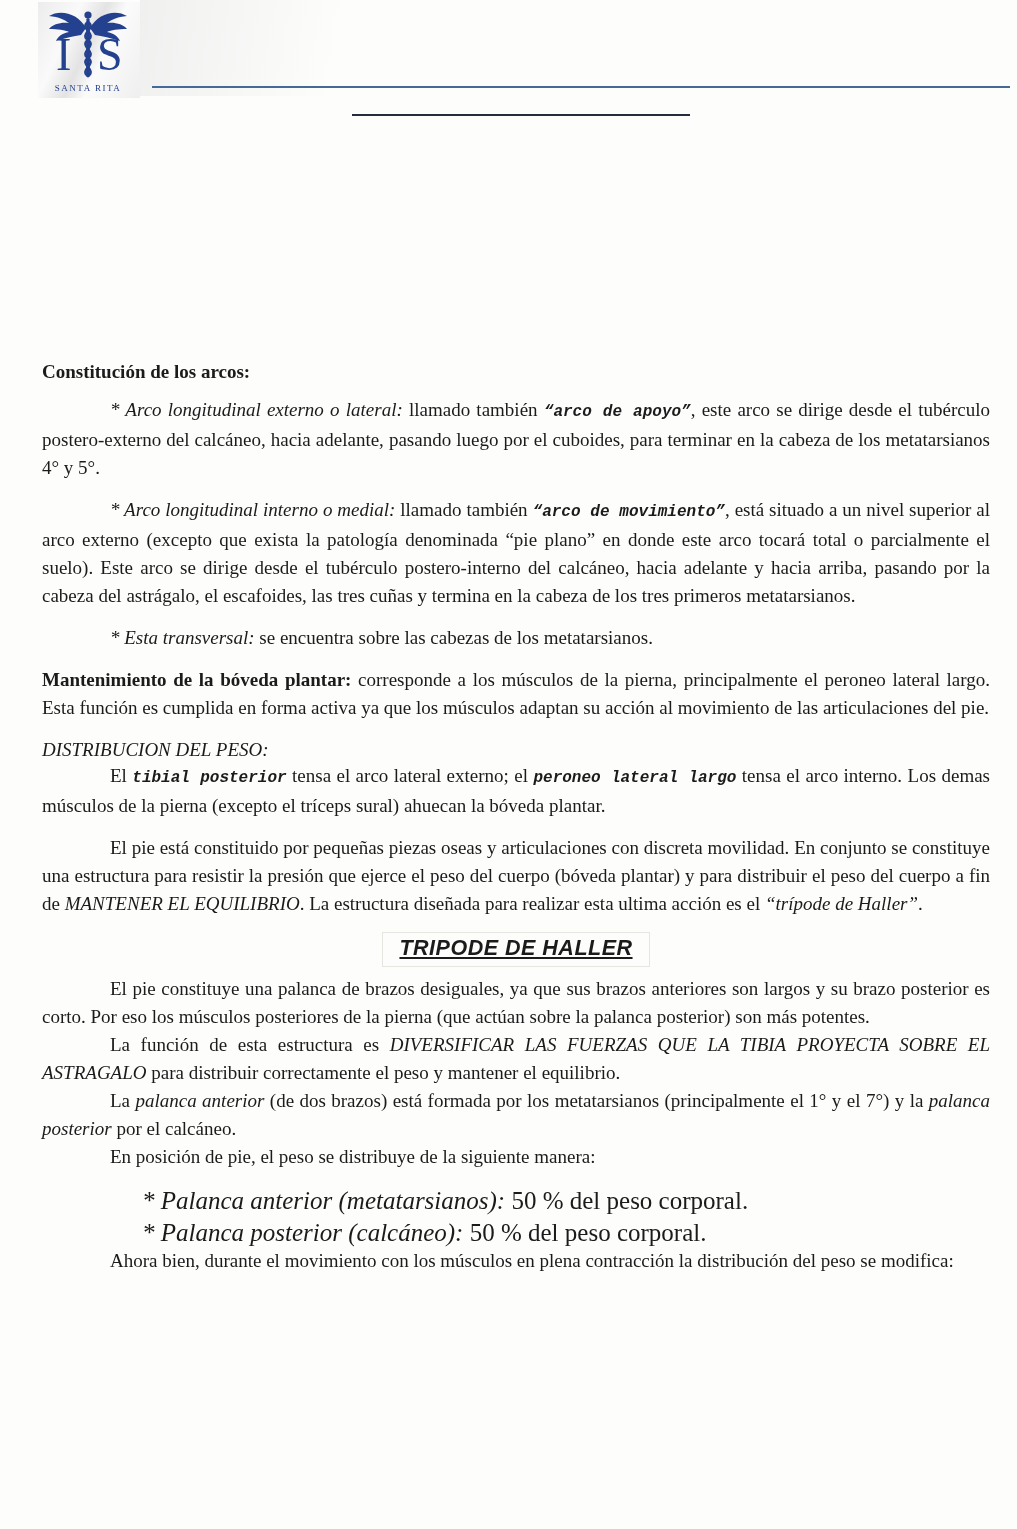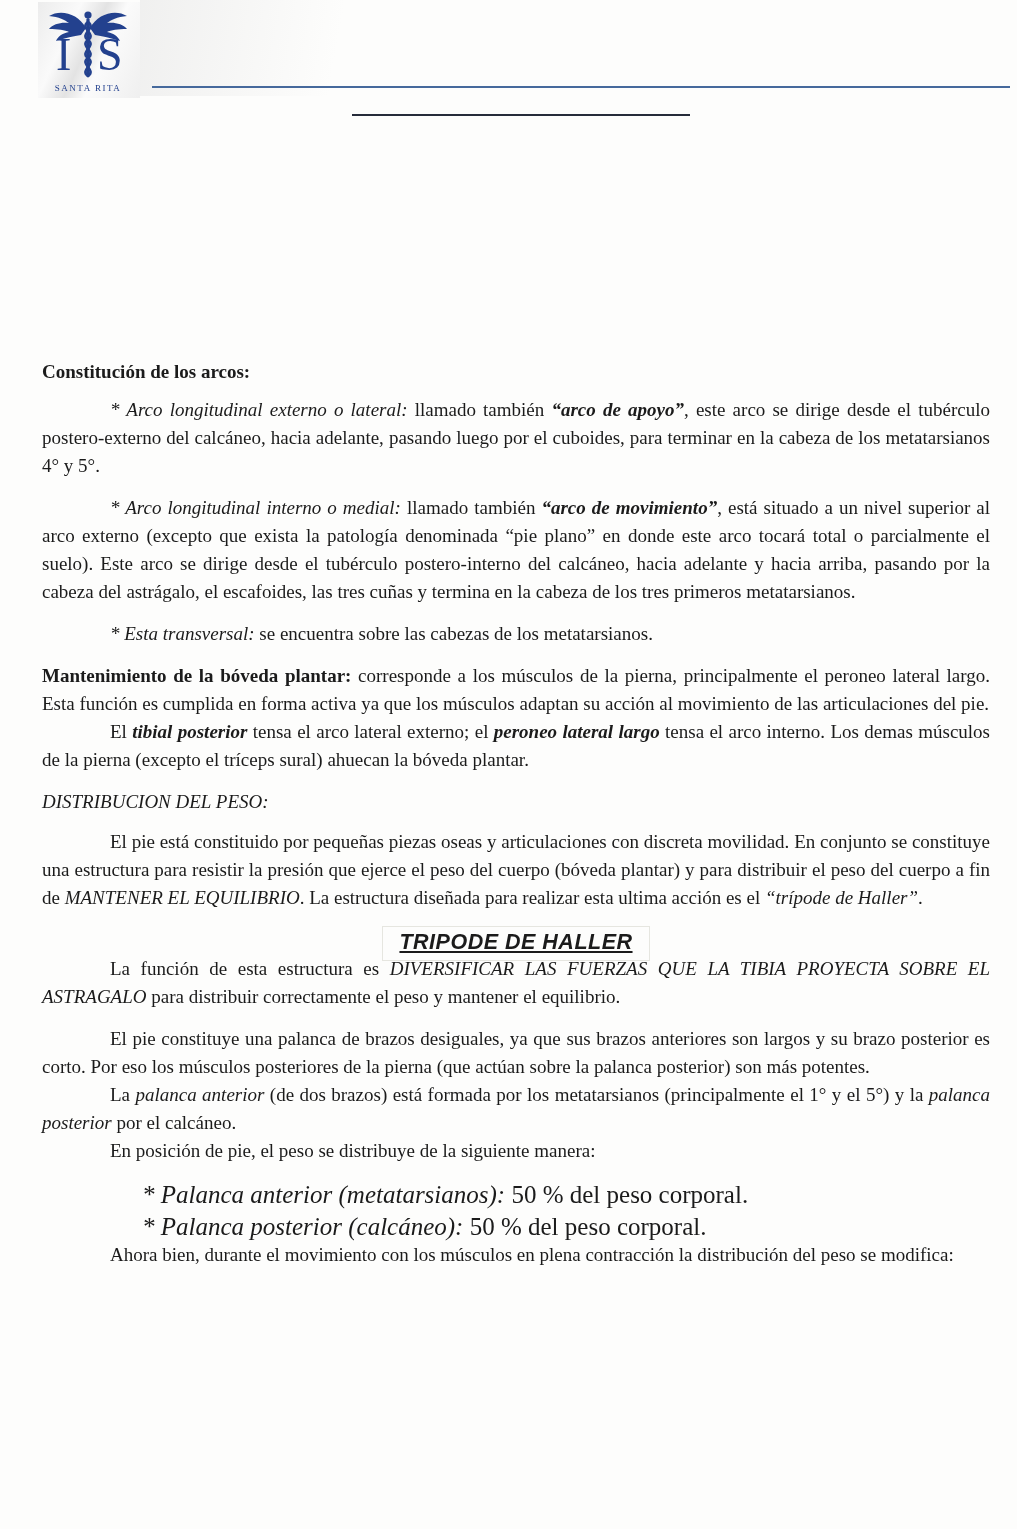--- a/index.html
+++ b/index.html
@@ -25,22 +25,22 @@
 
   .content { position:absolute; left:42px; top:358px; width:948px; }
 
   .block { margin:0 0 14px; }
   p.block { text-align:justify; font-size:19px; line-height:28px; }
   .ind { text-indent:68px; }
   .tight { margin-top:-14px; }
   .i  { font-style:italic; }
   .bi { font-weight:bold; }
   .bis {
-    font-family:Liberation Serif, serif;
-    font-weight:bold; font-style:italic; font-size:19px;
+    font-family:Liberation Mono, monospace;
+    font-weight:bold; font-style:italic; font-size:16px;
   }
   .h1 { font-size:20px; line-height:28px; margin-bottom:10px; }
   .h2 { font-size:20px; line-height:28px; margin-bottom:12px; font-style:italic; }
   .hc { text-align:center; margin:0 0 8px; }
   .hc .hcbox {
     display:inline-block;
     font-family:"Liberation Sans","DejaVu Sans",sans-serif;
     font-weight:bold; font-style:italic; font-size:21.5px; letter-spacing:.5px;
     text-decoration:underline;
     border:1px solid #e6e6e0; padding:3px 16px 5px;
@@ -77,27 +77,27 @@
   <div class="rule rule-long"></div>
   <div class="rule rule-short"></div>
 </header>
 
 <main class="content">
     <p class="block h1"><span class="bi">Constitución de los arcos:</span></p>
     <p class="block p ind"><span class="i">* Arco longitudinal externo o lateral:</span><span> llamado también </span><span class="bis">“arco de apoyo”</span><span>, este arco se dirige desde el tubérculo postero-externo del calcáneo, hacia adelante, pasando luego por el cuboides, para terminar en la cabeza de los metatarsianos 4° y 5°.</span></p>
     <p class="block p ind"><span class="i">* Arco longitudinal interno o medial:</span><span> llamado también </span><span class="bis">“arco de movimiento”</span><span>, está situado a un nivel superior al arco externo (excepto que exista la patología denominada “pie plano” en donde este arco tocará total o parcialmente el suelo). Este arco se dirige desde el tubérculo postero-interno del calcáneo, hacia adelante y hacia arriba, pasando por la cabeza del astrágalo, el escafoides, las tres cuñas y termina en la cabeza de los tres primeros metatarsianos.</span></p>
     <p class="block p ind"><span class="i">* Esta transversal:</span><span> se encuentra sobre las cabezas de los metatarsianos.</span></p>
     <p class="block p"><span class="bi">Mantenimiento de la bóveda plantar:</span><span> corresponde a los músculos de la pierna, principalmente el peroneo lateral largo. Esta función es cumplida en forma activa ya que los músculos adaptan su acción al movimiento de las articulaciones del pie.</span></p>
+    <p class="block h2"><span>DISTRIBUCION DEL PESO:</span></p>
     <p class="block p ind tight"><span>El </span><span class="bis">tibial posterior</span><span> tensa el arco lateral externo; el </span><span class="bis">peroneo lateral largo</span><span> tensa el arco interno. Los demas músculos de la pierna (excepto el tríceps sural) ahuecan la bóveda plantar.</span></p>
-    <p class="block h2"><span>DISTRIBUCION DEL PESO:</span></p>
     <p class="block p ind"><span>El pie está constituido por pequeñas piezas oseas y articulaciones con discreta movilidad. En conjunto se constituye una estructura para resistir la presión que ejerce el peso del cuerpo (bóveda plantar) y para distribuir el peso del cuerpo a fin de </span><span class="i">MANTENER EL EQUILIBRIO</span><span>. La estructura diseñada para realizar esta ultima acción es el </span><span class="i">“trípode de Haller”</span><span>.</span></p>
     <div class="block hc"><span class="hcbox"><span>TRIPODE DE HALLER</span></span></div>
+    <p class="block p ind"><span>El pie constituye una palanca de brazos desiguales, ya que sus brazos anteriores son largos y su brazo posterior es corto. Por eso los músculos posteriores de la pierna (que actúan sobre la palanca posterior) son más potentes.</span></p>
     <p class="block p ind tight"><span>La función de esta estructura es </span><span class="i">DIVERSIFICAR LAS FUERZAS QUE LA TIBIA PROYECTA SOBRE EL ASTRAGALO</span><span> para distribuir correctamente el peso y mantener el equilibrio.</span></p>
-    <p class="block p ind"><span>El pie constituye una palanca de brazos desiguales, ya que sus brazos anteriores son largos y su brazo posterior es corto. Por eso los músculos posteriores de la pierna (que actúan sobre la palanca posterior) son más potentes.</span></p>
-    <p class="block p ind tight"><span>La </span><span class="i">palanca anterior</span><span> (de dos brazos) está formada por los metatarsianos (principalmente el 1° y el 5°) y la </span><span class="i">palanca posterior</span><span> por el calcáneo.</span></p>
+    <p class="block p ind tight"><span>La </span><span class="i">palanca anterior</span><span> (de dos brazos) está formada por los metatarsianos (principalmente el 1° y el 7°) y la </span><span class="i">palanca posterior</span><span> por el calcáneo.</span></p>
     <p class="block p ind tight"><span>En posición de pie, el peso se distribuye de la siguiente manera:</span></p>
     <div class="block list bullets">
       <div><span class="i">* Palanca anterior (metatarsianos):</span><span>  50 % del peso corporal.</span></div>
       <div><span class="i">* Palanca posterior (calcáneo):</span><span>  50 % del peso corporal.</span></div>
     </div>
     <p class="block p ind tight"><span>Ahora bien, durante el movimiento con los músculos en plena contracción la distribución del peso se modifica:</span></p>
     <div class="block cols weights">
     </div>
   </main>
 

